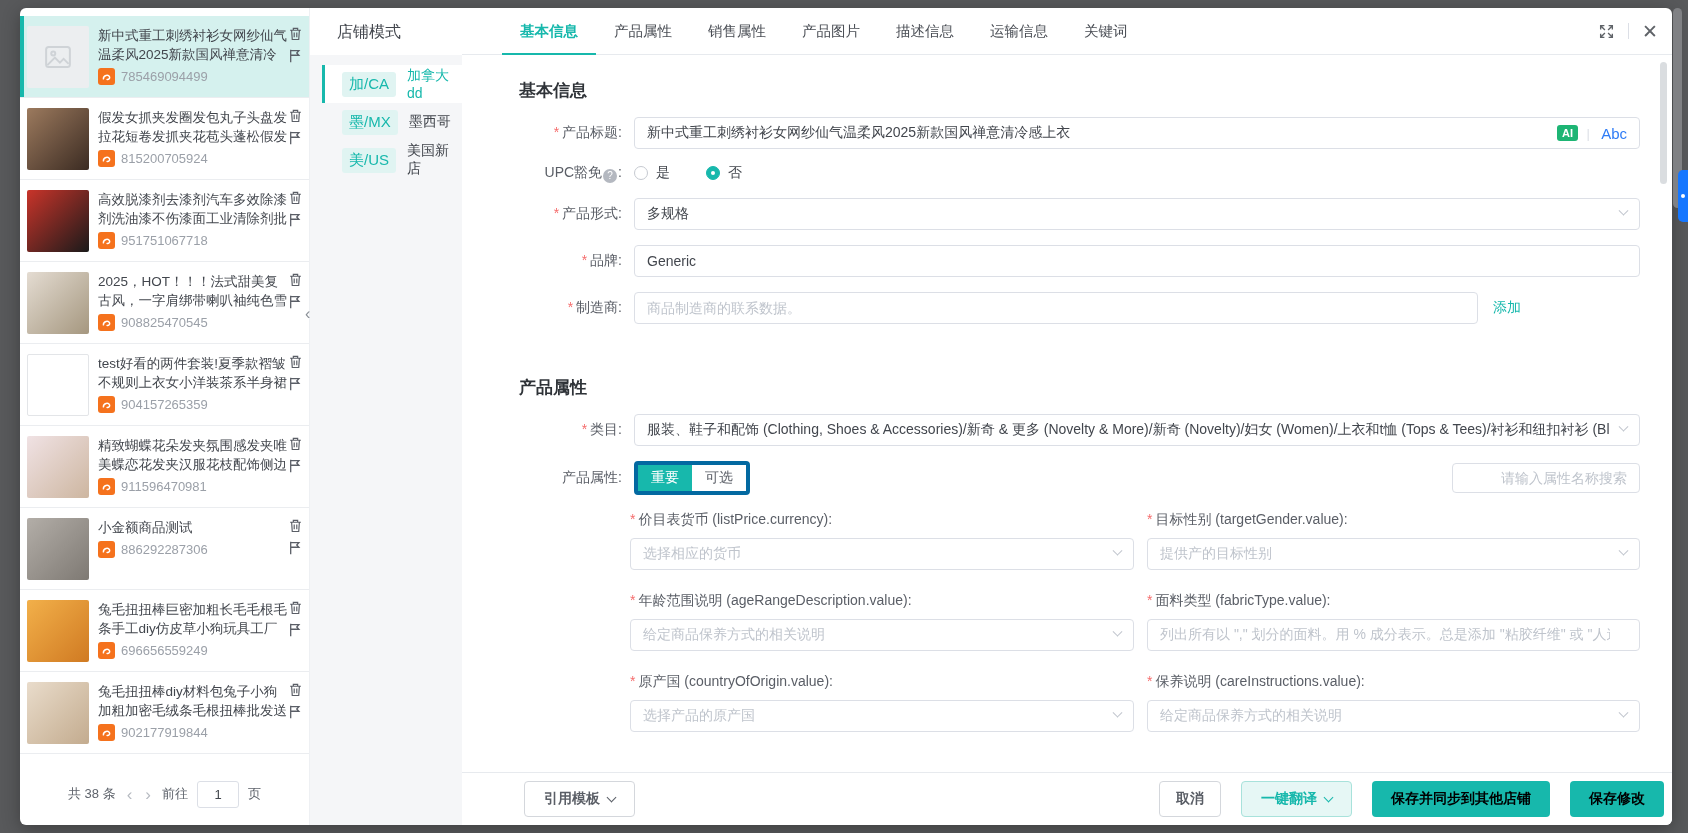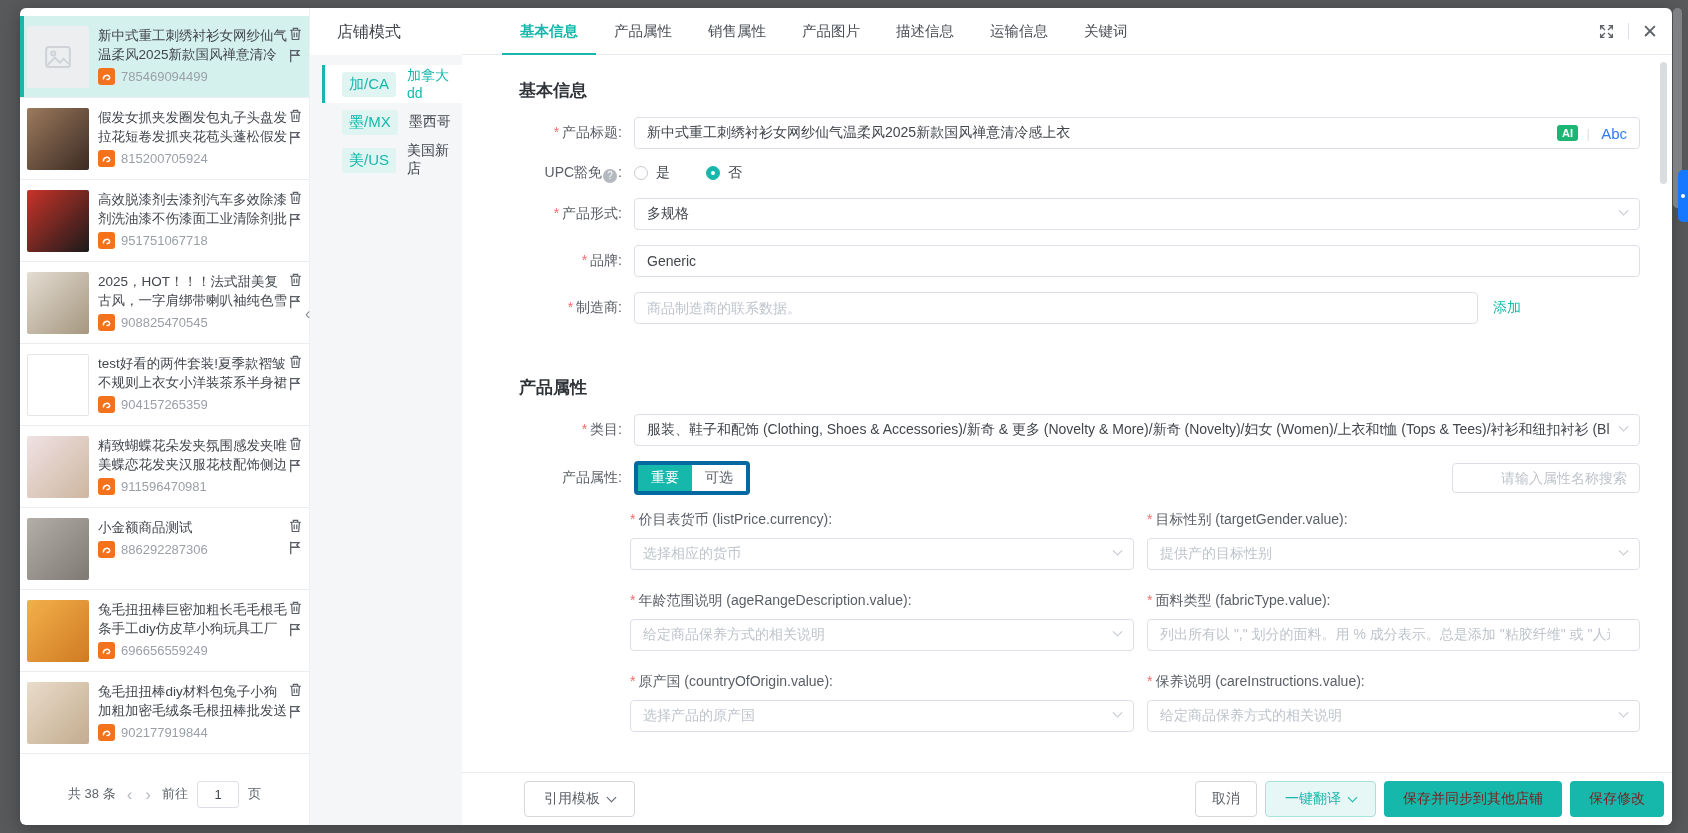--- a/index.html
+++ b/index.html
@@ -102,27 +102,27 @@
   .tgl-btn.on { background:#17b8ac; color:#fff; }
   .attr-search { width:188px; height:30px; flex:none;padding-left:48px; }
 
   .attr-grid { display:grid; grid-template-columns:504px 493px; column-gap:13px; row-gap:22px;
                margin-left:111px; margin-top:16px; }
   .afield .alabel { font-size:14px; color:#5a5e66; margin-bottom:9px; }
 
   .footbar { height:53px; flex:none; border-top:1px solid #e7eaee; display:flex; align-items:center;
              padding:0 8px 0 62px; background:#fff; }
   .btn { height:36px; border-radius:4px; font-size:14px; display:inline-flex; align-items:center; justify-content:center;
-         padding:0 19px; cursor:pointer; white-space:nowrap; }
+         padding:0 19px; cursor:pointer; white-space:nowrap;font-weight:bold; }
   .btn-plain { border:1px solid #d4d7dc; color:#5a5e66; background:#fff; }
   .btn-teal-light { background:#e6f7f5; border:1px solid #a8e2db; color:#17b8ac; }
-  .btn-teal { background:#17b8ac; color:#7f1d1d; border:none; }
+  .btn-teal { background:#17b8ac; color:#000000; border:none; }
   .btn .caret { width:7px; height:7px; border-right:1.3px solid currentColor; border-bottom:1.3px solid currentColor;
                 transform:rotate(45deg); margin-left:8px; margin-top:-4px; }
-  .foot-right { margin-left:auto; display:flex; align-items:center; gap:8px; }
+  .foot-right { margin-left:auto; display:flex; align-items:center; gap:20px; }
 
   
   .collapse { position:absolute; left:305px; top:305px; font-size:16px; color:#8a9097; cursor:pointer; }
   .inner-thumb { position:absolute; left:1660px; top:62px; width:7px; height:122px; background:#dadde0; border-radius:4px; }
   .outer-thumb { position:absolute; left:1673px; top:8px; width:9px; height:200px; background:#808184; border-radius:5px; }
   .fab { position:absolute; right:0; top:170px; width:10px; height:52px; background:#1677ff; border-radius:5px 0 0 5px; }
   .fab::after { content:""; position:absolute; left:50%; top:50%; transform:translate(-50%,-50%);
                 width:4px; height:4px; border-radius:50%; background:#fff; }
 </style>
 </head>

